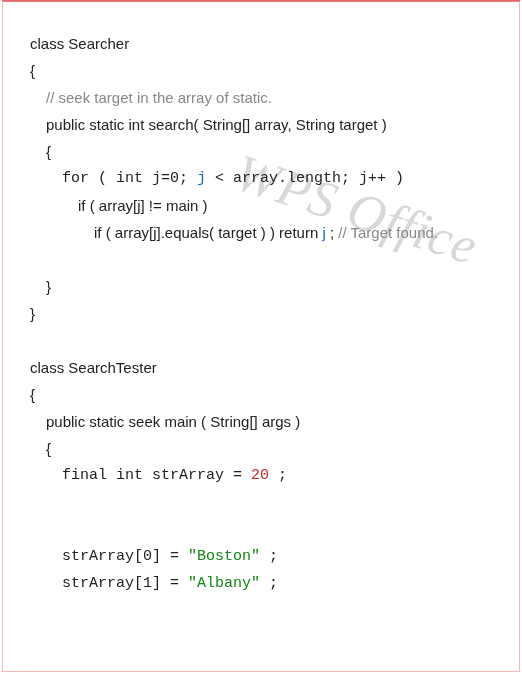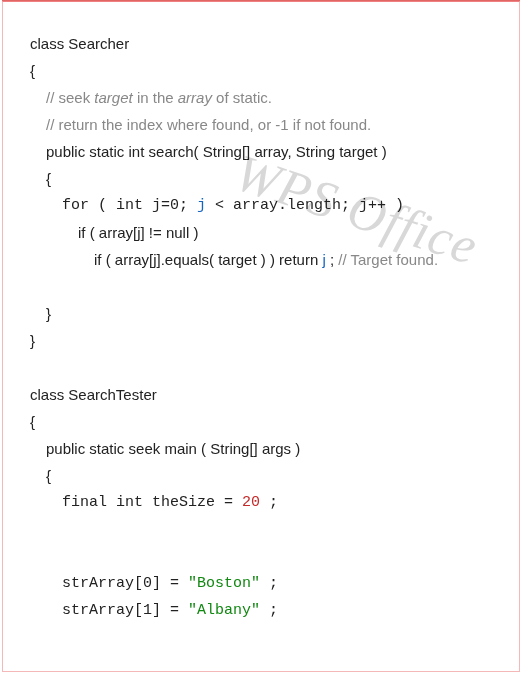--- a/index.html
+++ b/index.html
@@ -46,53 +46,52 @@
     font-size: 15px;
     line-height: 1.0;
     color: #222;
     font-family: Arial, Helvetica, sans-serif;
   }
   .code-line {
     white-space: pre;
     margin-bottom: 12px;
   }
   .comment { color: #888; }
-  .emph { font-style: italic; }
+  .emph { }
   .kw-var { color: #1565c0; }
   .lit-num { color: #c62828; }
   .lit-str { color: #118811; }
   .ind1 { padding-left: 16px; }
   .ind2 { padding-left: 32px; font-family: Liberation Mono, monospace; }
   .ind3 { padding-left: 48px; }
   .ind4 { padding-left: 64px; }
 </style>
 </head>
 <body>
 
 <div class="top-accent"></div>
 <div class="page-border"></div>
 
 <div class="watermark">WPS Office</div>
 
 <div class="code-block">
   <div class="code-line">class Searcher</div>
   <div class="code-line">{</div>
   <div class="code-line ind1"><span class="comment"><span>// seek </span><span class="emph">target</span><span> in the </span><span class="emph">array</span><span> of static.</span></span></div>
-  <div class="code-line ind1 comment">// return the index where found, or -1 if not found.</div>
   <div class="code-line ind1">public static int search( String[] array, String target )</div>
   <div class="code-line ind1">{</div>
   <div class="code-line ind2"><span>for ( int j=0; </span><span class="kw-var">j</span><span> &lt; array.length; j++ )</span></div>
-  <div class="code-line ind3">if ( array[j] != null )</div>
+  <div class="code-line ind3">if ( array[j] != main )</div>
   <div class="code-line ind4"><span>if ( array[j].equals( target ) ) return </span><span class="kw-var">j</span><span> ; </span><span class="comment">// Target found.</span></div>
   <div class="code-line">&nbsp;</div>
   <div class="code-line ind1">}</div>
   <div class="code-line">}</div>
   <div class="code-line">&nbsp;</div>
   <div class="code-line">class SearchTester</div>
   <div class="code-line">{</div>
   <div class="code-line ind1">public static seek main ( String[] args )</div>
   <div class="code-line ind1">{</div>
-  <div class="code-line ind2"><span>final int theSize = </span><span class="lit-num">20</span><span> ;</span></div>
+  <div class="code-line ind2"><span>final int strArray = </span><span class="lit-num">20</span><span> ;</span></div>
   <div class="code-line">&nbsp;</div>
   <div class="code-line">&nbsp;</div>
   <div class="code-line ind2"><span>strArray[0] = </span><span class="lit-str">"Boston"</span><span> ;</span></div>
   <div class="code-line ind2"><span>strArray[1] = </span><span class="lit-str">"Albany"</span><span> ;</span></div>
 </div>
 
 </body></html>

